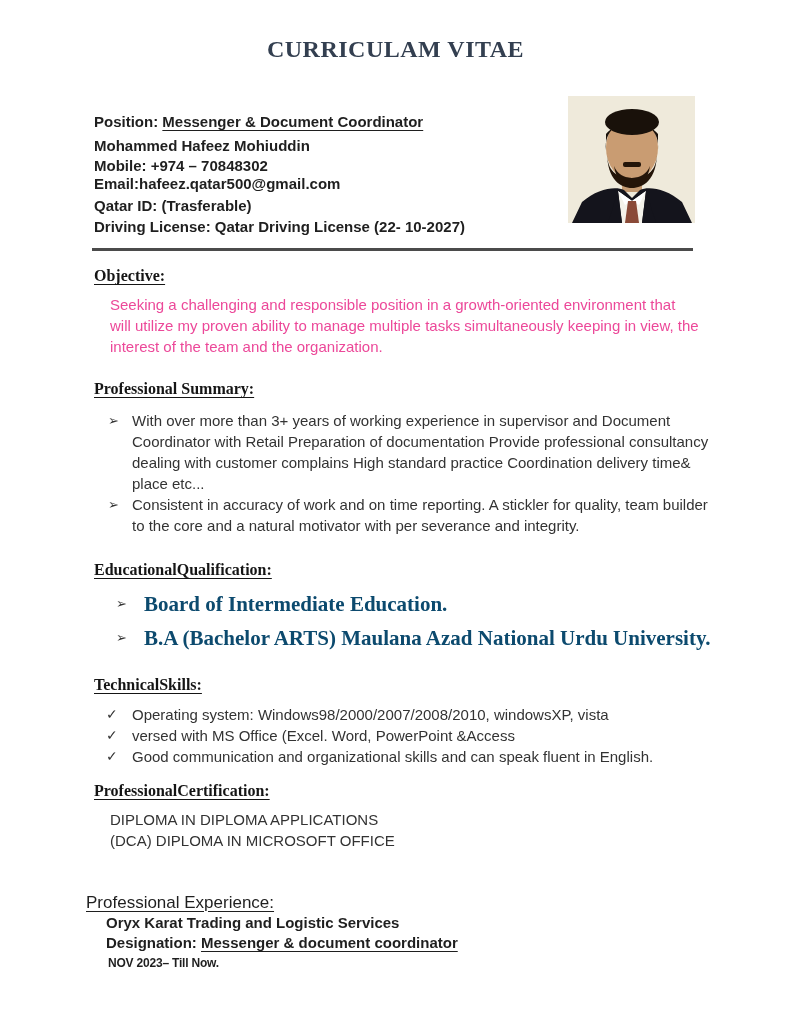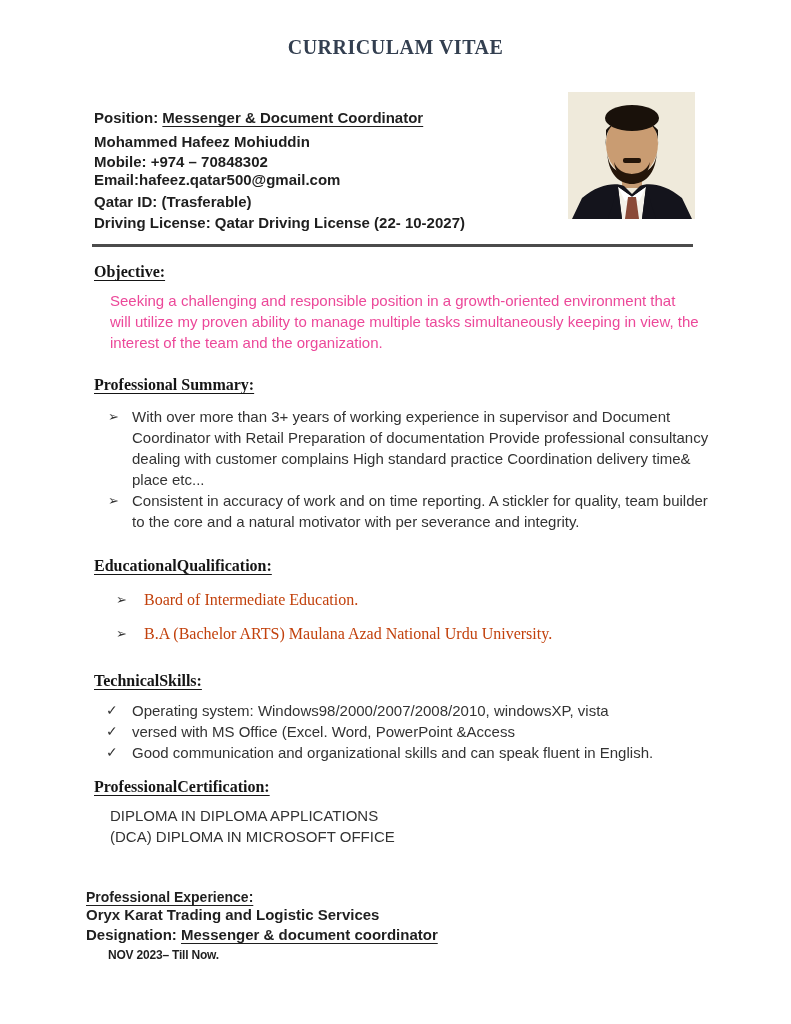--- a/index.html
+++ b/index.html
@@ -13,21 +13,21 @@
     overflow: hidden;
     font-family: "Liberation Sans", sans-serif;
     color: #2b2b2b;
   }
   
   .cv-title {
     margin-top: 36px;
     text-align: center;
     font-family: "Liberation Serif", "DejaVu Serif", serif;
     font-weight: bold;
-    font-size: 20px;
+    font-size: 24px;
     letter-spacing: 0.5px;
     color: #333f50;
   }
   
   .header {
     position: relative;
     margin-top: 48px;
     padding-left: 94px;
     padding-right: 240px;
   }
@@ -95,49 +95,50 @@
     font-size: 15px;
     line-height: 21px;
     color: #333333;
   }
   .edu-head { margin-top: 25px; }
   .edu-list { margin-top: 15px; }
   .edu-row { display: flex; margin-left: 22px; margin-bottom: 14px; }
   .edu-row .bullet-glyph { width: 28px; flex: 0 0 28px; line-height: 20px; }
   .edu-text {
     font-family: "Liberation Serif", "DejaVu Serif", serif;
-    font-weight: normal;
-    font-size: 16px;
+    font-weight: bold;
+    font-size: 21px;
     line-height: 20px;
-    color: #c2410c;
+    color: #0c4a6e;
   }
   .tech-head { margin-top: 28px; }
   .check-list { margin-top: 10px; }
   .check-row { display: flex; margin-left: 12px; }
   .check-glyph {
     width: 26px;
     flex: 0 0 26px;
     font-size: 14px;
     line-height: 21px;
     color: #333333;
   }
   .check-text { font-size: 15px; line-height: 21px; color: #333333; }
   .cert-head { margin-top: 15px; }
   .cert-lines { margin-top: 9px; margin-left: 16px; }
   .cert-line { font-size: 15px; line-height: 21px; color: #333333; }
   
   .exp { margin-top: 42px; padding-left: 86px; }
   .exp-head {
-    font-size: 14px;
-    font-weight: bold;
+    font-size: 17px;
+    font-weight: normal;
     color: #1f1f1f;
     text-decoration: underline;
     text-underline-offset: 3px;
   }
   .exp-line {
+    margin-left: 20px;
     font-size: 15px;
     font-weight: bold;
     color: #1f1f1f;
     line-height: 20px;
   }
   .exp-period {
     margin-left: 22px;
     font-size: 12px;
     font-weight: bold;
     letter-spacing: -0.2px;

